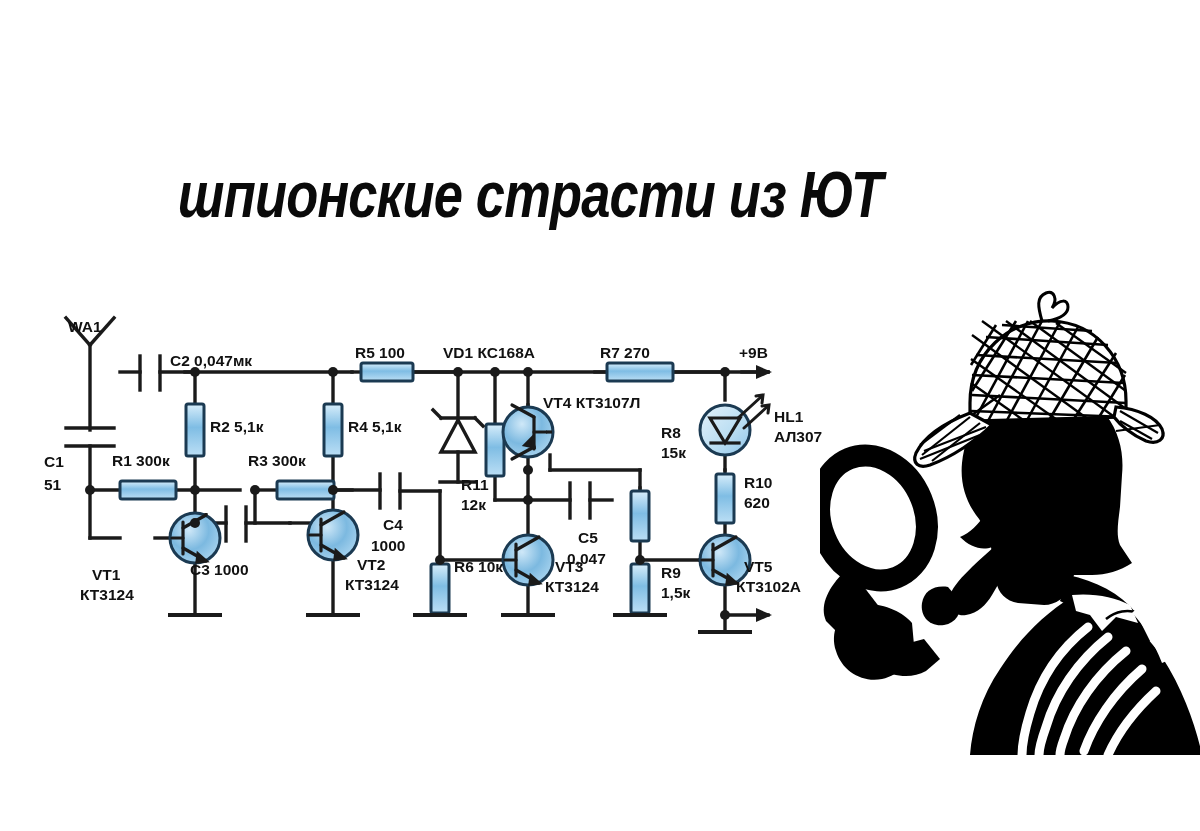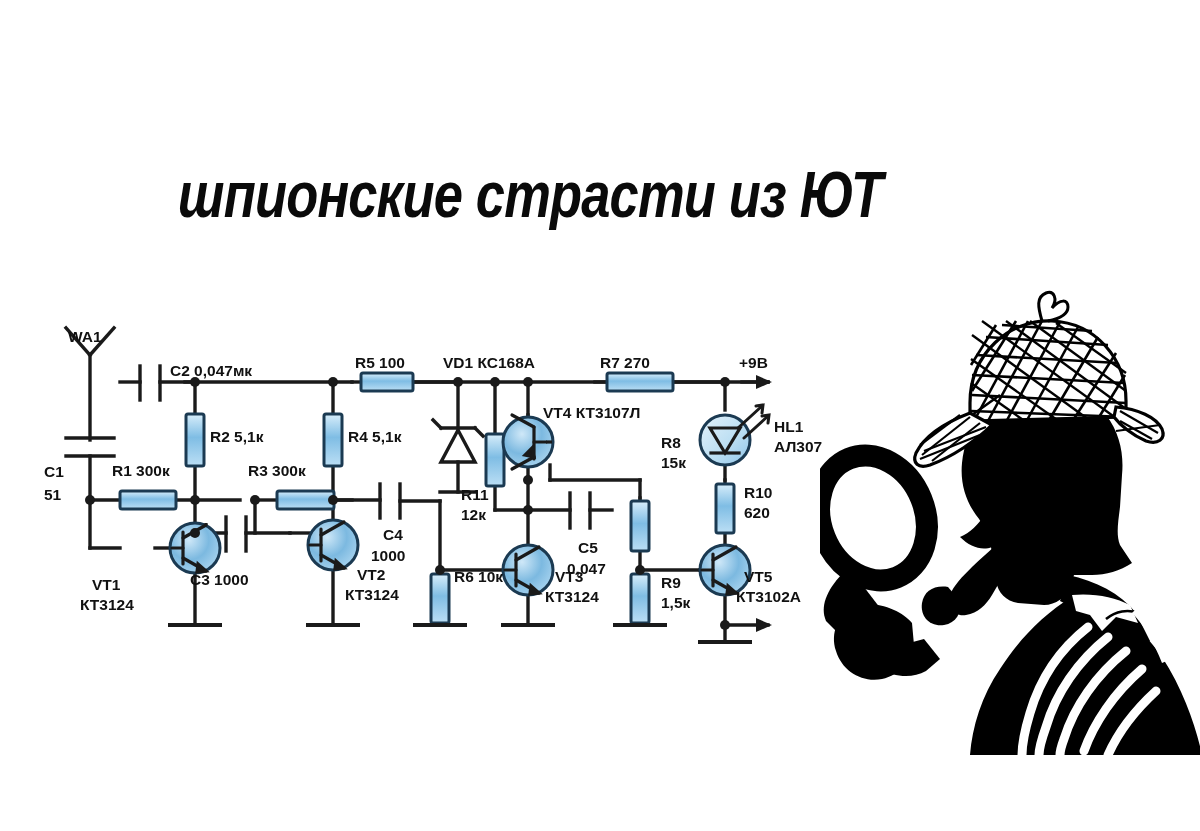--- a/index.html
+++ b/index.html
@@ -22,21 +22,21 @@
     font-style:italic;
     font-size:64px;
     letter-spacing:-1px;
     color:#0a0a0a;
     transform:scaleX(0.82);
     transform-origin:50% 50%;
     white-space:nowrap;
   }
 
   
-  #schematic{position:absolute;left:0;top:0;width:840px;height:680px;margin-top:10px;}
+  #schematic{position:absolute;left:0;top:0;width:840px;height:680px;}
   #schematic svg{display:block;}
 
   
   #sherlock{position:absolute;left:820px;top:275px;width:390px;height:480px;}
   #sherlock svg{display:block;}
 
   .lbl{
     font-family:"Liberation Sans", sans-serif;
     font-weight:bold;
     font-size:15.5px;

